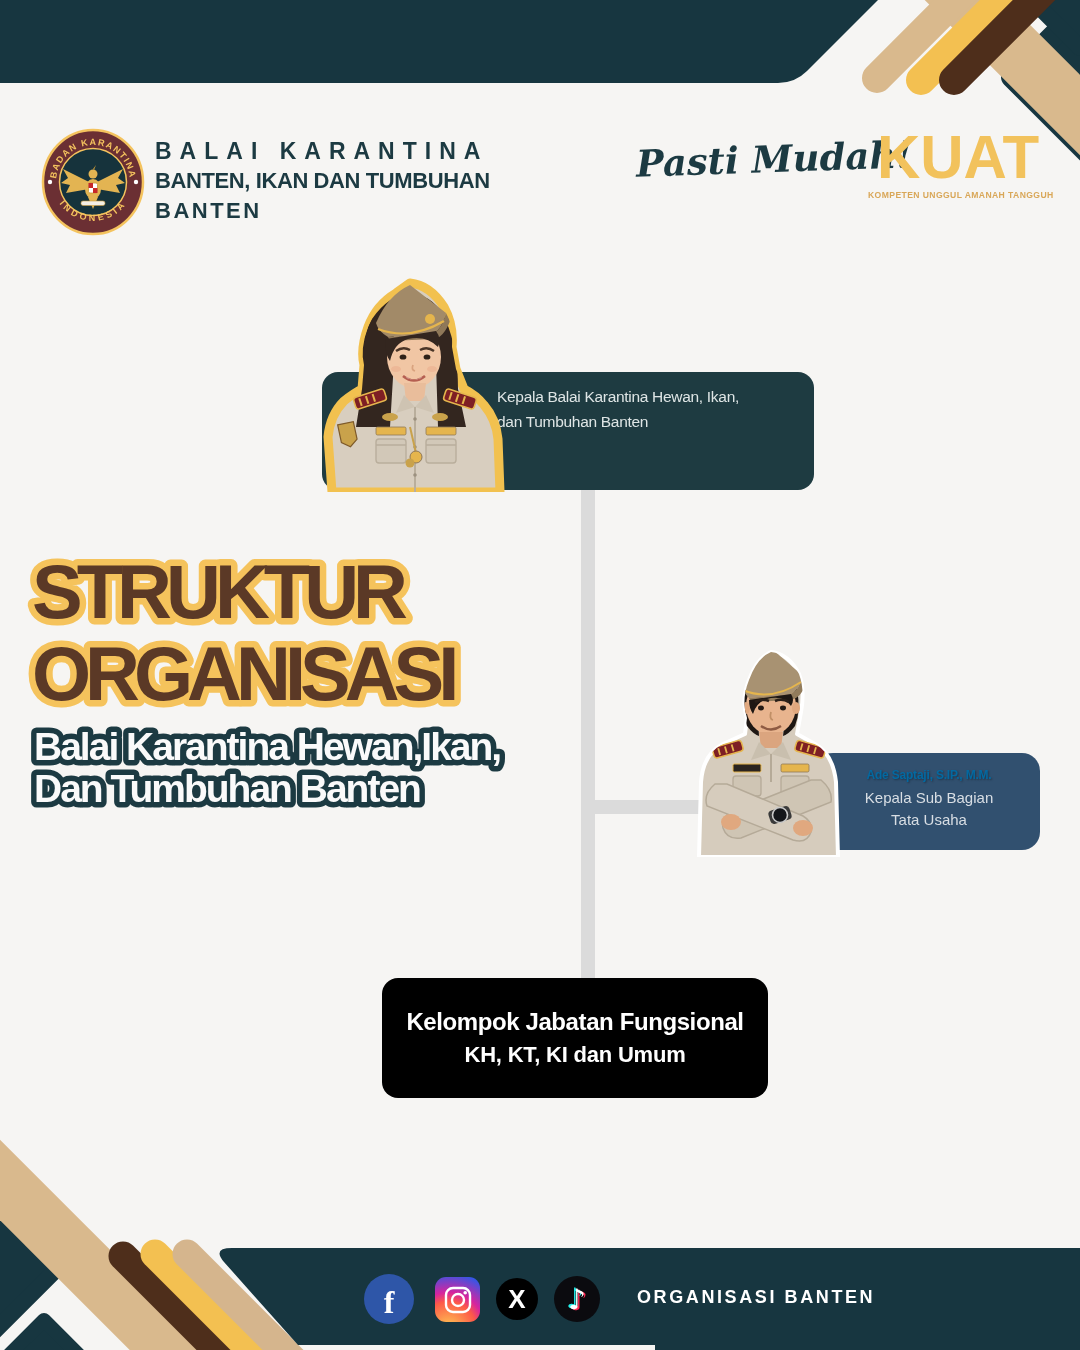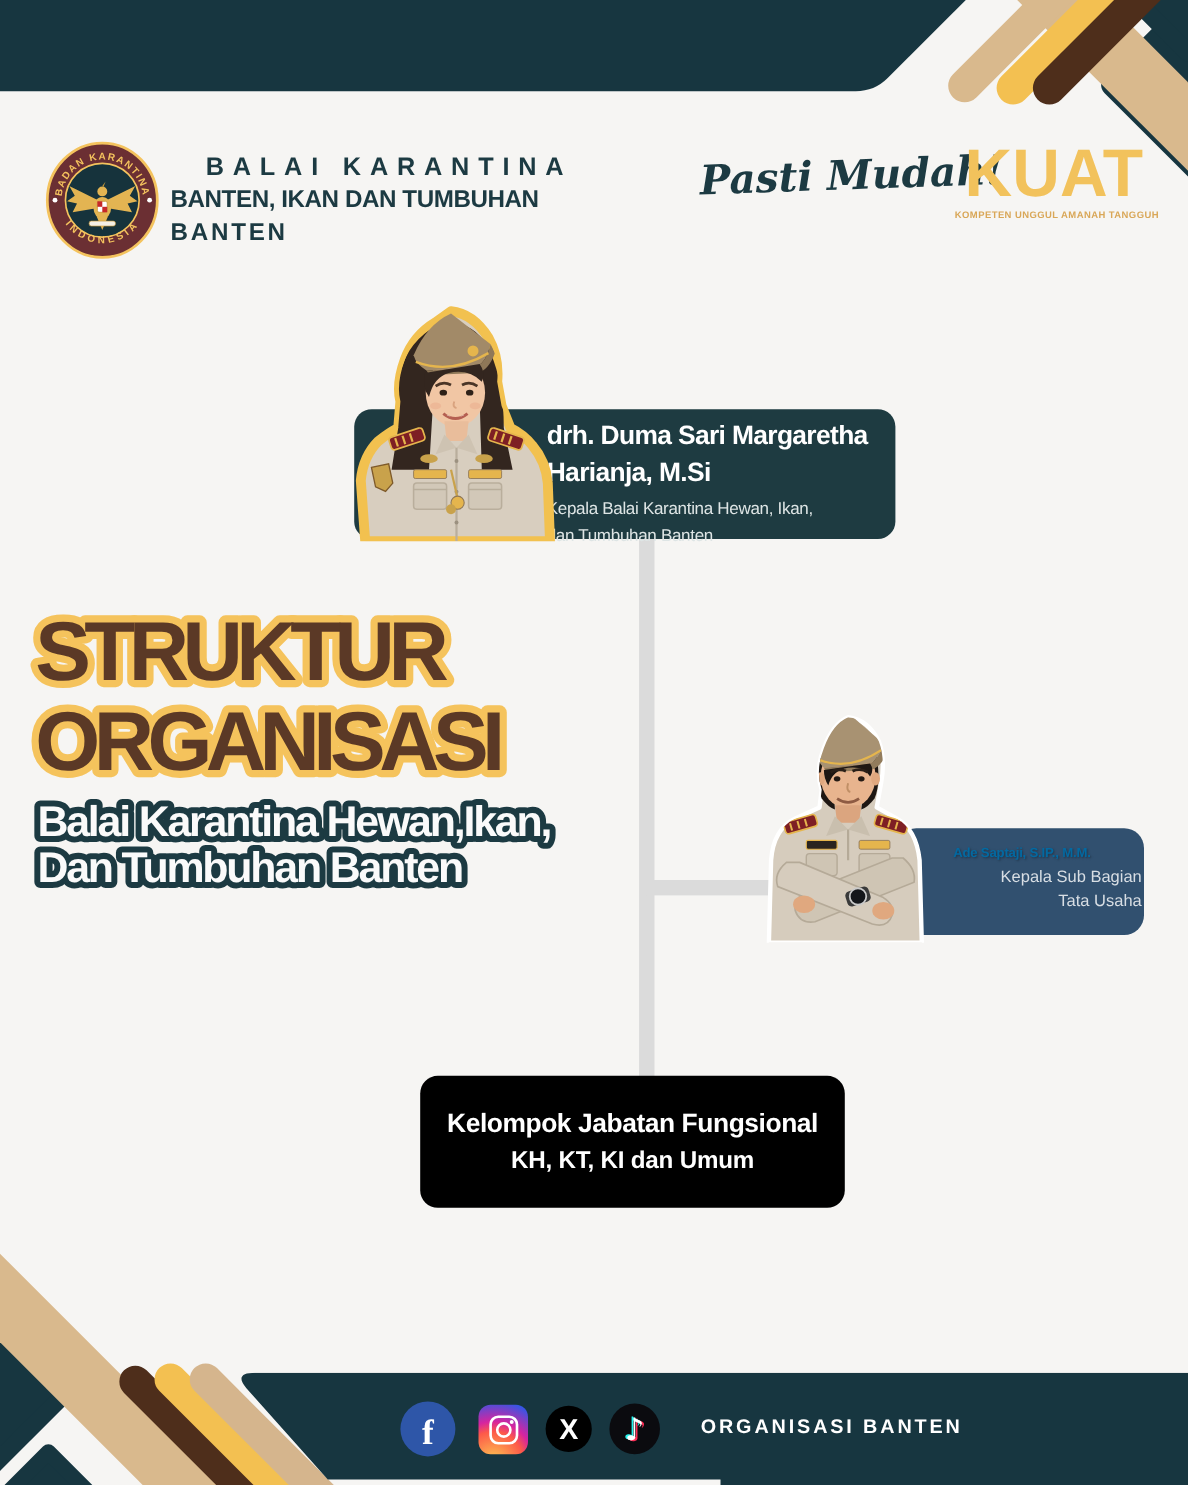--- a/index.html
+++ b/index.html
@@ -7,21 +7,21 @@
     position:relative;width:1080px;height:1350px;overflow:hidden;
     background:#F6F5F3;font-family:"Liberation Sans",sans-serif;
     margin:0 auto;
   }
   .abs{position:absolute;}
   svg{display:block;}
   svg text{font-family:"Liberation Sans",sans-serif;}
 
   
   .org-name{left:155px;top:136px;color:#1C3A42;font-weight:bold;line-height:30px;}
-  .org-name .l1{font-size:23px;letter-spacing:8px;margin-left:32px;}
+  .org-name .l1{font-size:23px;letter-spacing:8px;}
   .org-name .l2{font-size:22px;letter-spacing:-0.4px;}
   .org-name .l3{font-size:22px;letter-spacing:2.5px;}
   .script-tag{
     left:636px;top:138px;width:220px;color:#1C3A42;
     font-family:"DejaVu Serif",serif;font-style:italic;font-weight:bold;
     font-size:37px;transform:rotate(-2deg);white-space:nowrap;
   }
   .kuat{left:868px;top:128px;width:180px;text-align:center;}
   .kuat .big{font-size:60px;font-weight:bold;color:#F2C25C;letter-spacing:0px;line-height:60px;transform:scaleY(1.02);white-space:nowrap;}
   .kuat .sub{font-size:8.6px;font-weight:bold;color:#D9A758;letter-spacing:0.4px;margin-top:2px;white-space:nowrap;}
@@ -37,21 +37,21 @@
   .card1-text{left:497px;top:380px;width:310px;}
   .card1-text .name{color:#FFFFFF;font-weight:bold;font-size:24px;letter-spacing:-0.6px;line-height:33px;}
   .card1-text .role{color:#DEE5E5;font-size:15.5px;letter-spacing:-0.3px;line-height:25px;margin-top:4px;}
 
   .card2{
     left:815px;top:753px;width:225px;height:97px;background:#31506F;
     border-radius:18px;
   }
   .card2-text{left:820px;top:768px;width:218px;text-align:center;}
   .card2-text .name{color:#0369a1;font-weight:bold;font-size:12px;letter-spacing:-0.2px;white-space:nowrap;text-shadow:1px 1px 2px rgba(0,0,0,0.35);}
-  .card2-text .role{color:#D8DEE4;font-size:15px;line-height:22px;margin-top:5px;text-align:right;}
+  .card2-text .role{color:#D8DEE4;font-size:15px;line-height:22px;margin-top:5px;}
 
   .box3{
     left:382px;top:978px;width:386px;height:120px;background:#000000;
     border-radius:16px;display:flex;flex-direction:column;justify-content:center;
     text-align:center;color:#fff;font-weight:bold;
   }
   .box3 .l1{font-size:24px;letter-spacing:-0.4px;line-height:34px;}
   .box3 .l2{font-size:22px;letter-spacing:-0.2px;line-height:32px;}
 
   
@@ -139,24 +139,20 @@
   <div class="abs kuat">
     <div class="big">KUAT</div>
     <div class="sub">KOMPETEN UNGGUL AMANAH TANGGUH</div>
   </div>
 
   <div class="abs connector" style="left:581px;top:488px;width:14px;height:492px;"></div>
   <div class="abs connector" style="left:588px;top:800px;width:242px;height:14px;"></div>
 
   <div class="abs card1"></div>
   <div class="abs card1-text">
-    <div class="name">
-      <div>drh. Duma Sari Margaretha</div>
-      <div>Harianja, M.Si</div>
-    </div>
     <div class="role">
       <div>Kepala Balai Karantina Hewan, Ikan,</div>
       <div>dan Tumbuhan Banten</div>
     </div>
   </div>
 
   <svg class="abs" style="left:318px;top:277px;" width="190" height="215" viewBox="0 0 190 215">
     <defs>
       <clipPath id="womanClip">
         <path d="M14 215 L10 160 Q12 138 26 124 Q36 116 44 112 L46 88 Q42 72 50 50 Q58 28 78 16 L92 6 Q112 8 126 30 Q136 48 134 70 L138 92 L146 112 Q158 118 166 128 Q178 142 180 162 L182 215 Z"></path>

